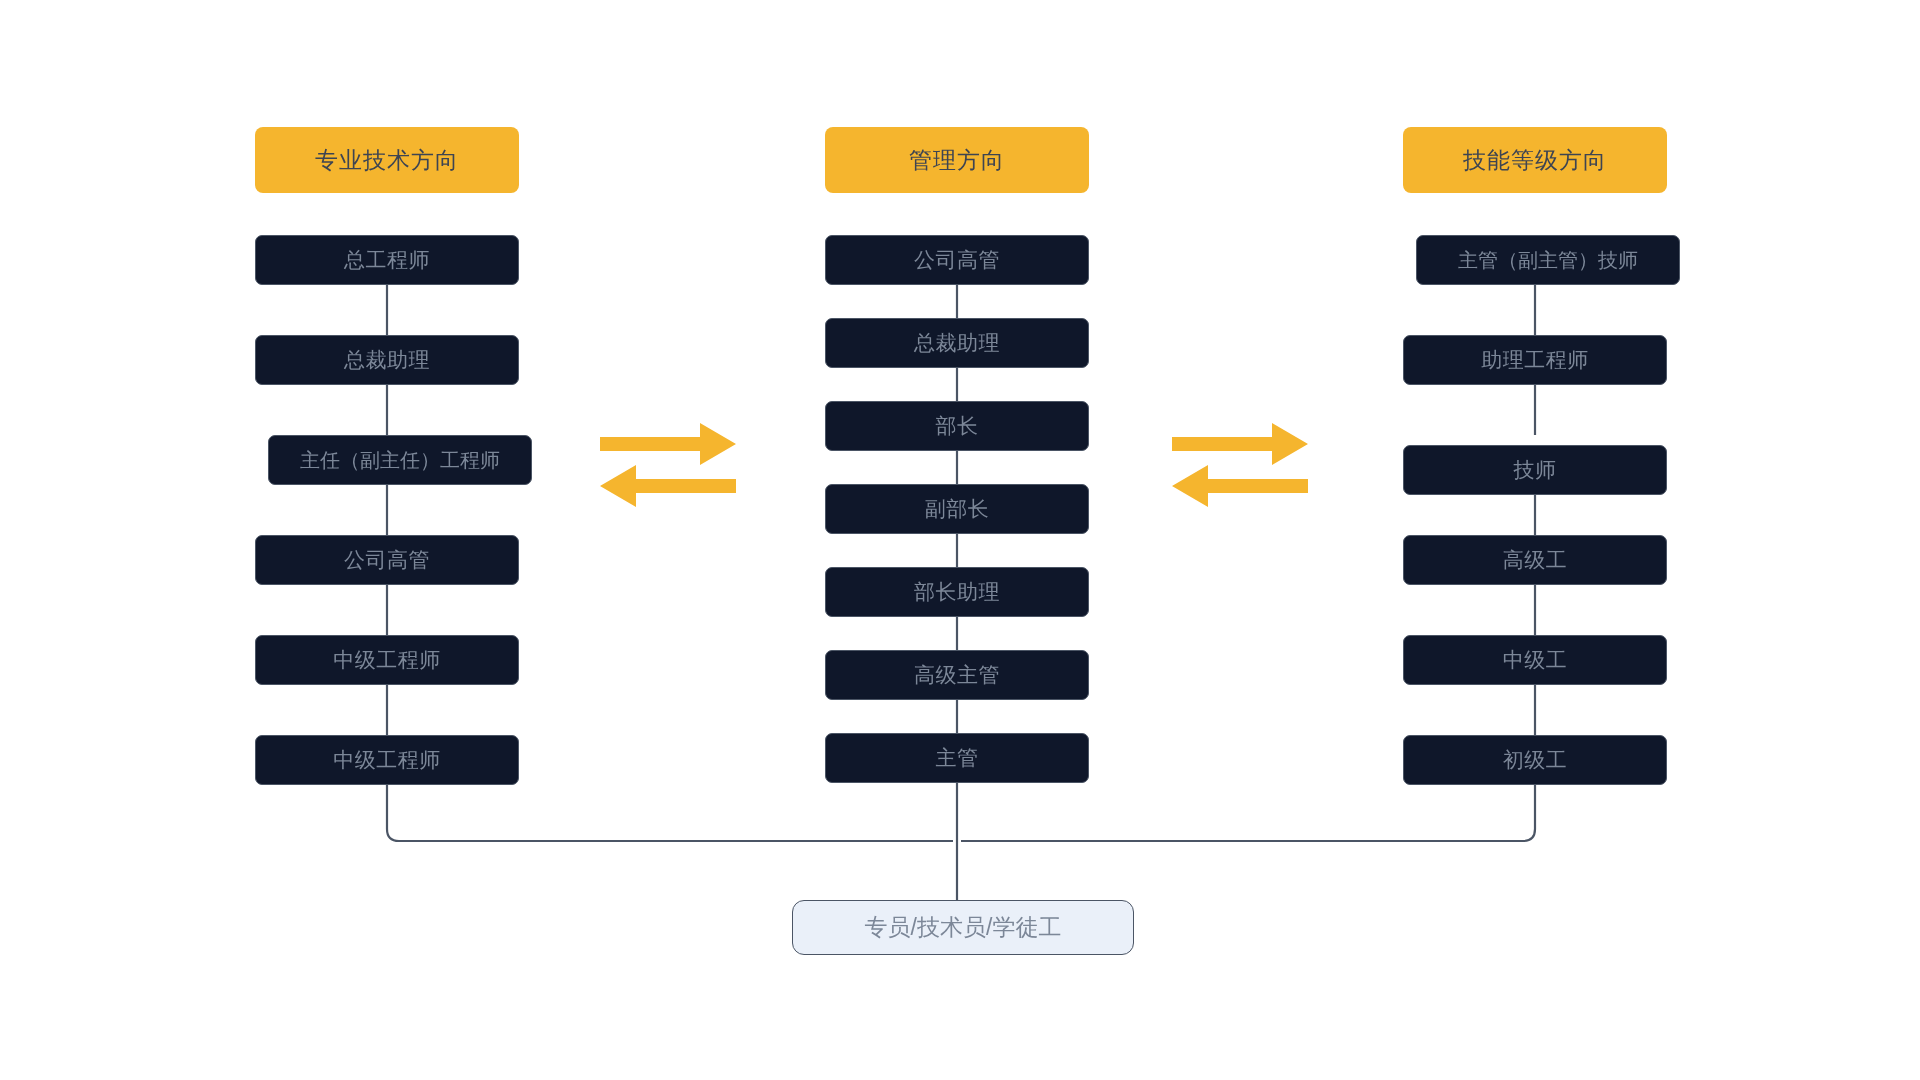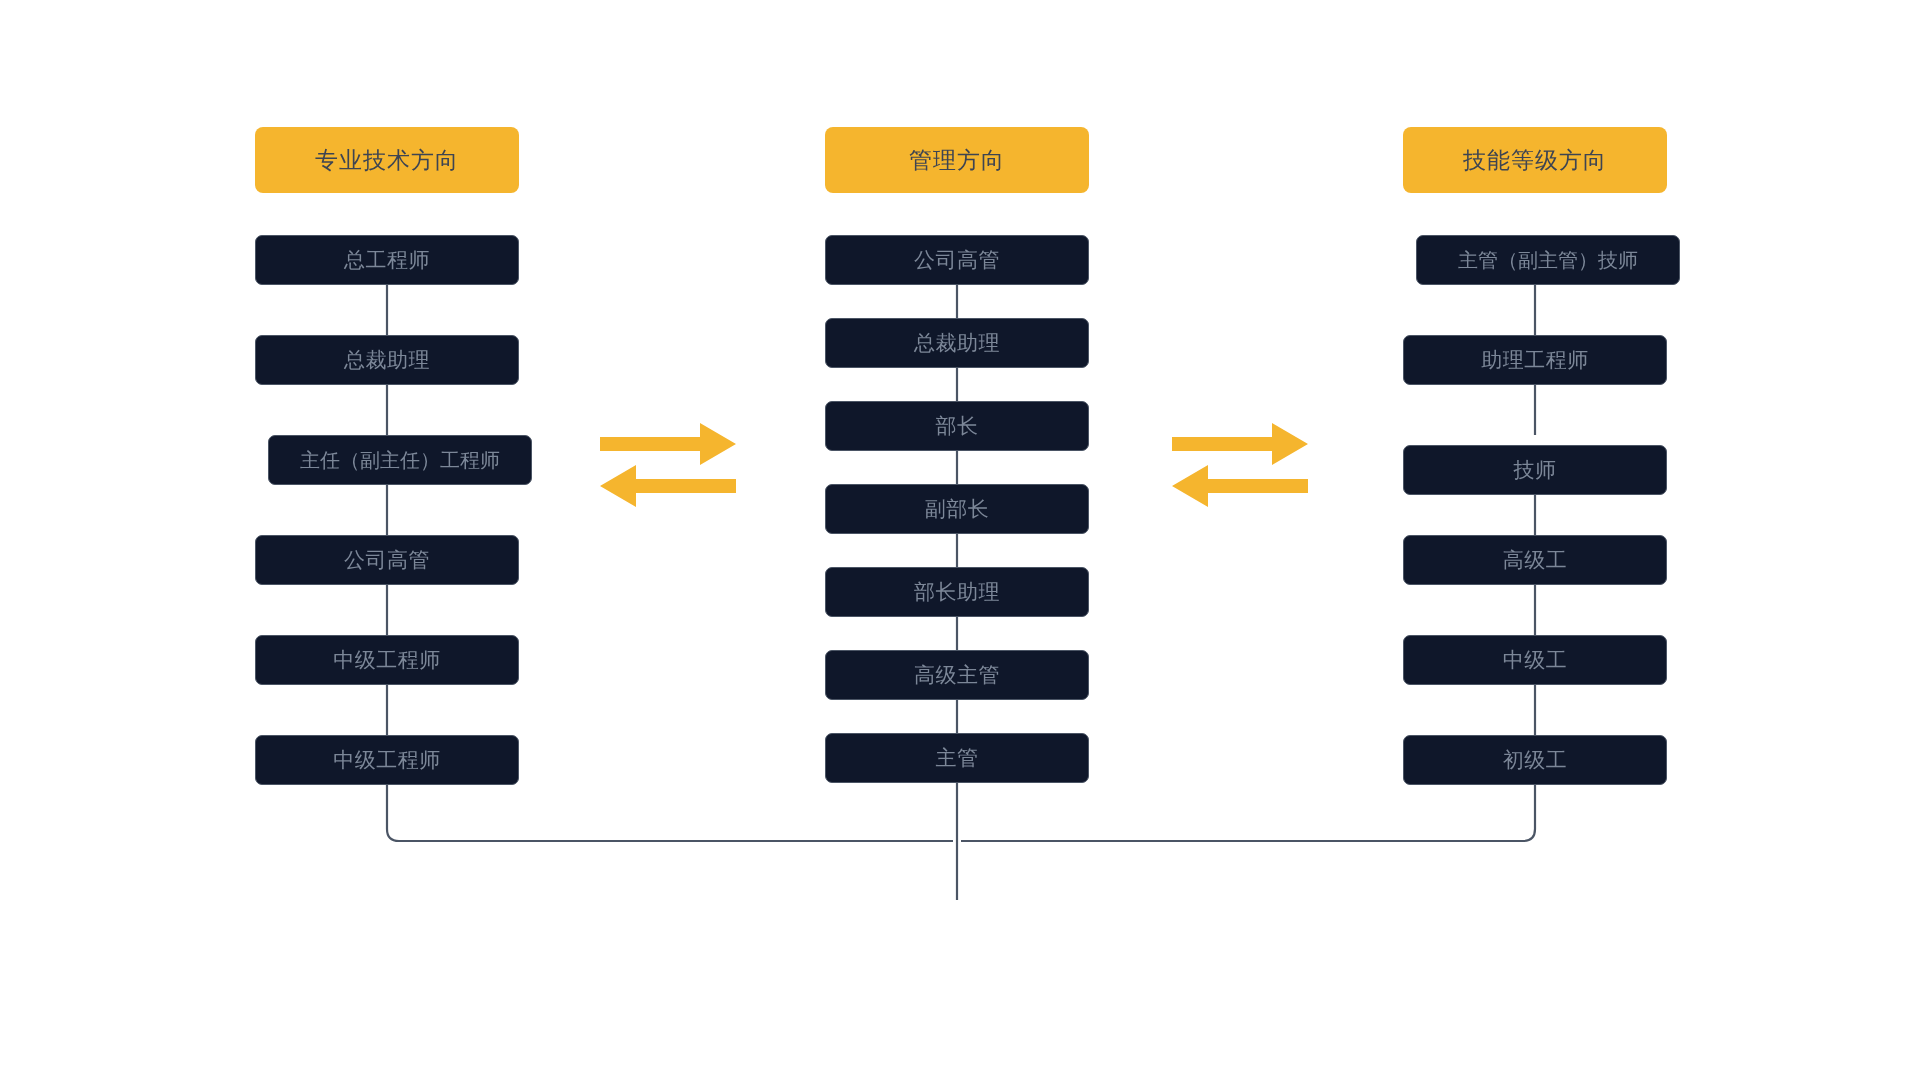--- a/index.html
+++ b/index.html
@@ -173,20 +173,21 @@
   <div class="column col-2">
     <div class="col-header">技能等级方向</div>
     <div class="node wide-text" style="top:235px">主管（副主管）技师</div>
     <div class="node" style="top:335px">助理工程师</div>
     <div class="node" style="top:445px">技师</div>
     <div class="node" style="top:535px">高级工</div>
     <div class="node" style="top:635px">中级工</div>
     <div class="node" style="top:735px">初级工</div>
   </div>
 
+  <div id="bottom-node">专员/技术员/学徒工</div>
 
   <svg id="swap-arrow-left" class="swap-arrow" viewBox="0 0 136 84" xmlns="http://www.w3.org/2000/svg">
     <path d="M0,14 L100,14 L100,0 L136,21 L100,42 L100,28 L0,28 Z" fill="#F5B52E"></path>
     <path d="M136,56 L36,56 L36,42 L0,63 L36,84 L36,70 L136,70 Z" fill="#F5B52E"></path>
   </svg>
 
   <svg id="swap-arrow-right" class="swap-arrow" viewBox="0 0 136 84" xmlns="http://www.w3.org/2000/svg">
     <path d="M0,14 L100,14 L100,0 L136,21 L100,42 L100,28 L0,28 Z" fill="#F5B52E"></path>
     <path d="M136,56 L36,56 L36,42 L0,63 L36,84 L36,70 L136,70 Z" fill="#F5B52E"></path>
   </svg>

